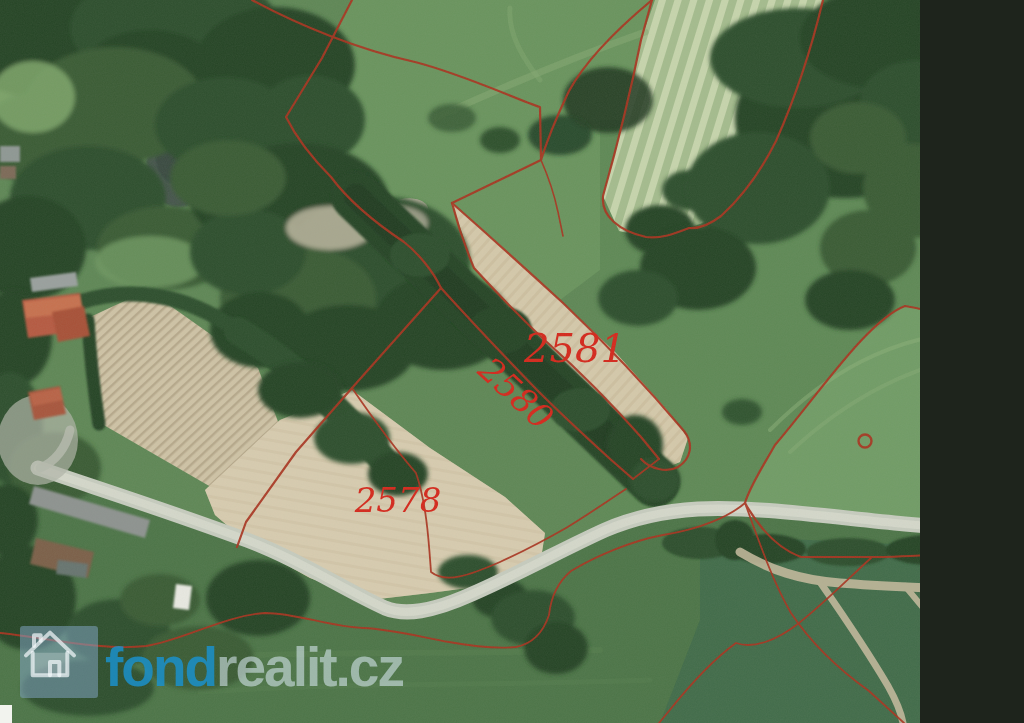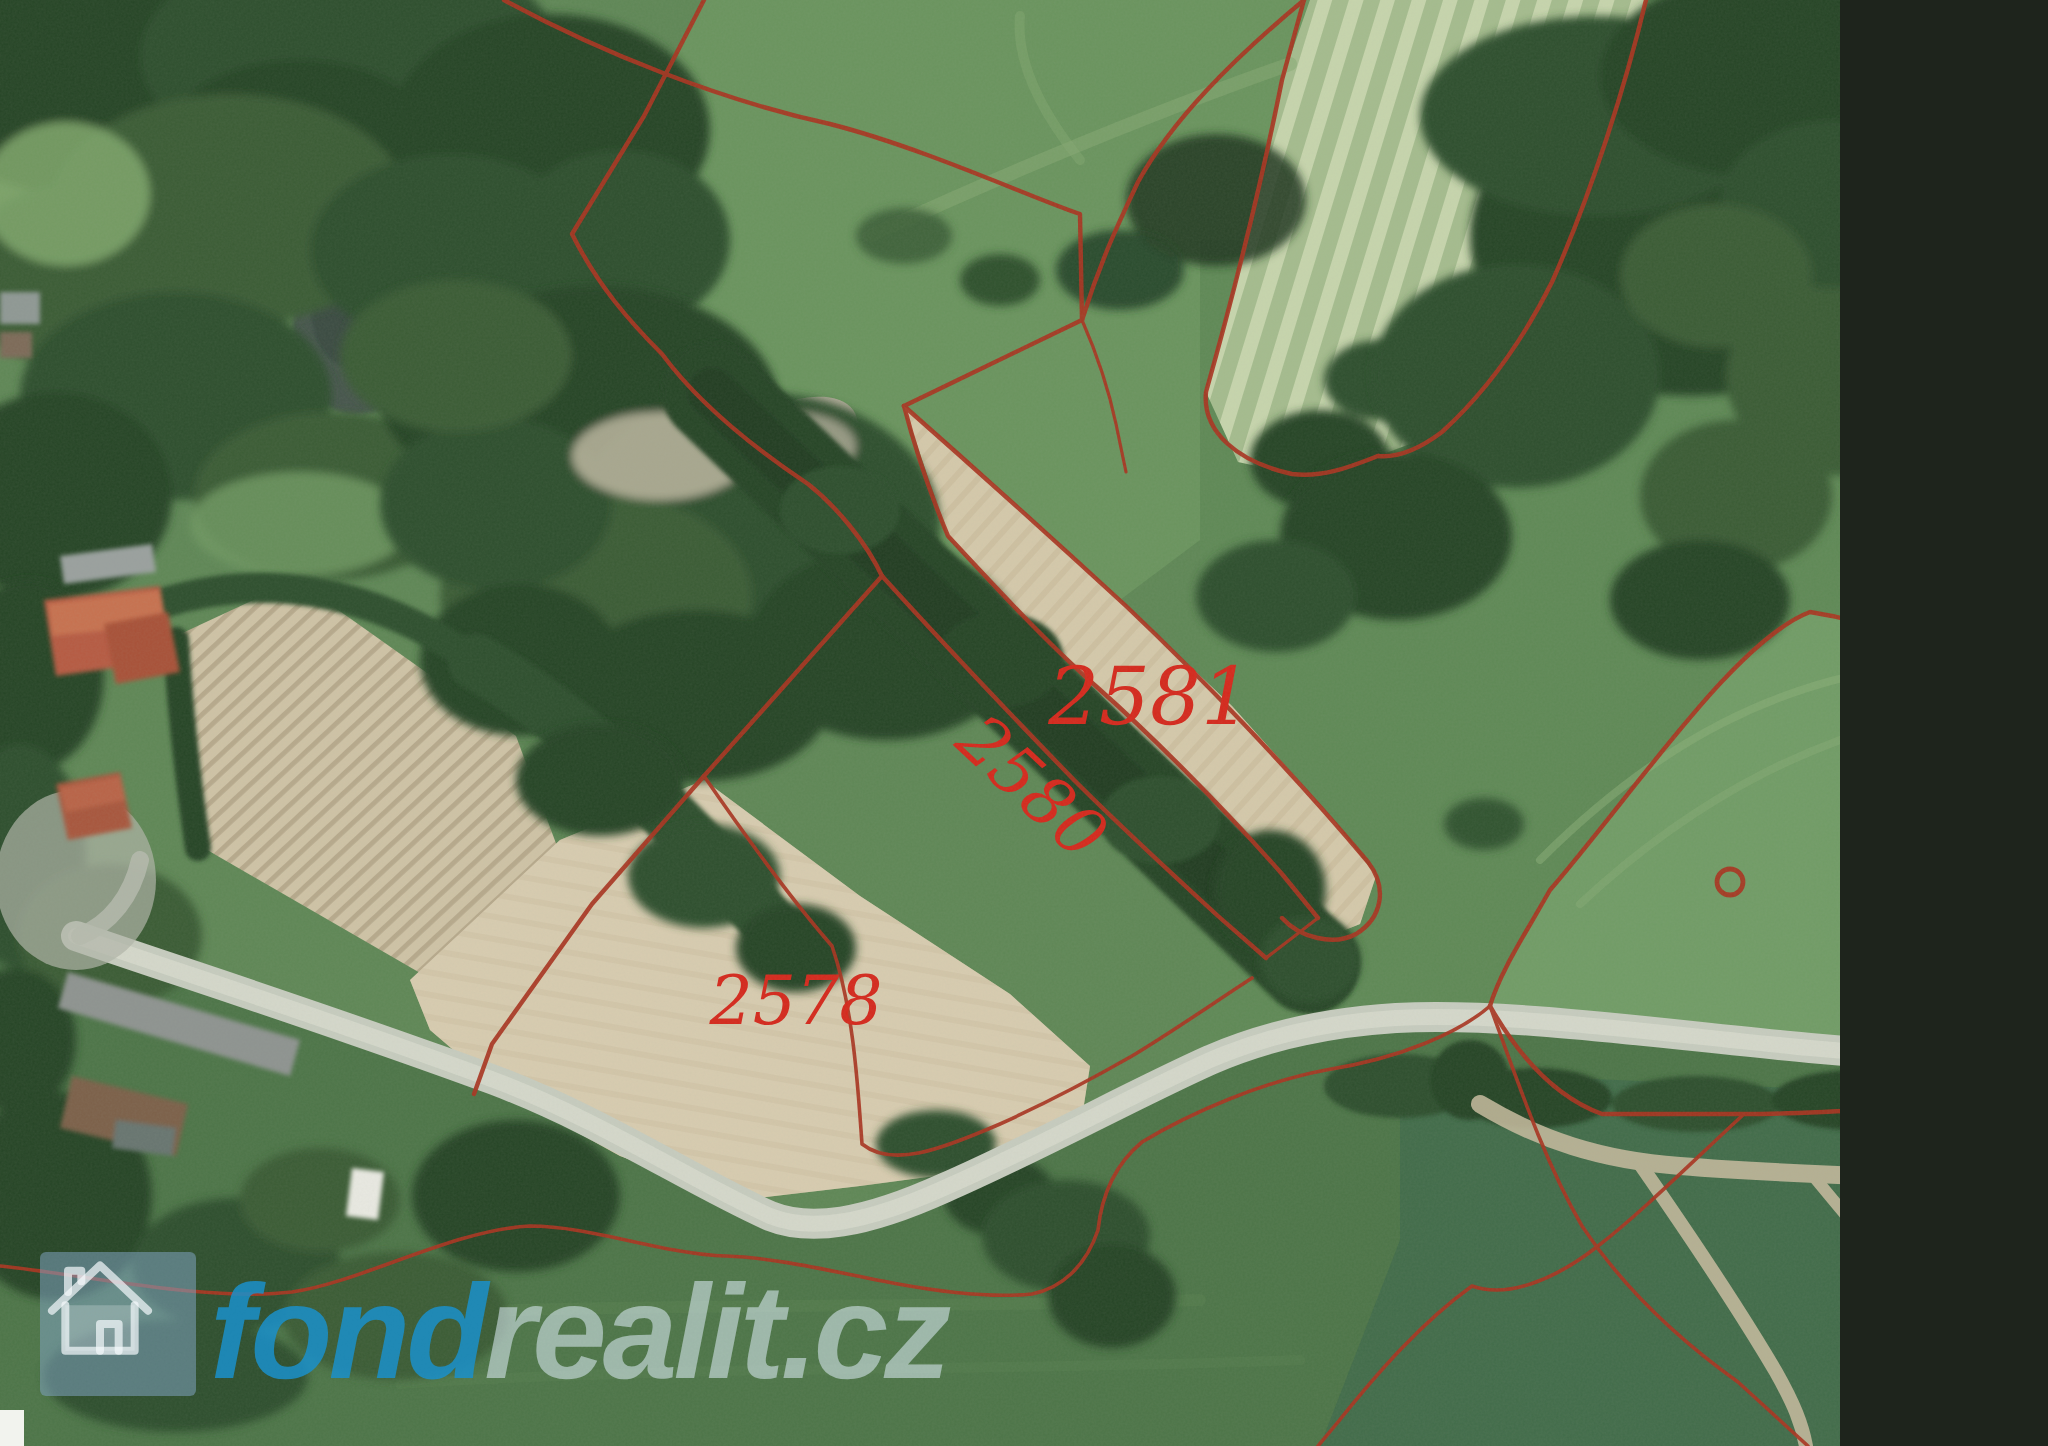--- a/index.html
+++ b/index.html
@@ -3,22 +3,22 @@
 <meta charset="utf-8">
 <style>
   html,body{margin:0;padding:0;background:#1e241c;}
   .stage{position:relative;width:920px;height:723px;overflow:hidden;
          font-family:"Liberation Sans",sans-serif;background:#5f8756;}
   .stage svg{position:absolute;left:0;top:0;display:block;}
   .watermark{position:absolute;left:20px;top:626px;display:flex;align-items:flex-end;
              gap:7px;z-index:5;}
   .wm-icon{width:78px;height:72px;background:rgba(128,163,192,.55);border-radius:3px;
            display:flex;align-items:center;justify-content:center;box-sizing:border-box;}
-  .wm-text{font-weight:bold;font-size:67px;line-height:62px;letter-spacing:-2px;
-           white-space:nowrap;font-style:italic;}
+  .wm-text{font-weight:bold;font-size:55px;line-height:62px;letter-spacing:-2px;
+           white-space:nowrap;}
   .wm-bold{color:rgba(27,144,203,.85);}
   .wm-light{color:rgba(216,231,240,.58);}
   .corner-artifact{position:absolute;left:0;top:705px;width:12px;height:18px;
                    background:#f2f3ee;z-index:4;}
 </style>
 </head>
 <body>
 
 <div class="stage">
 

